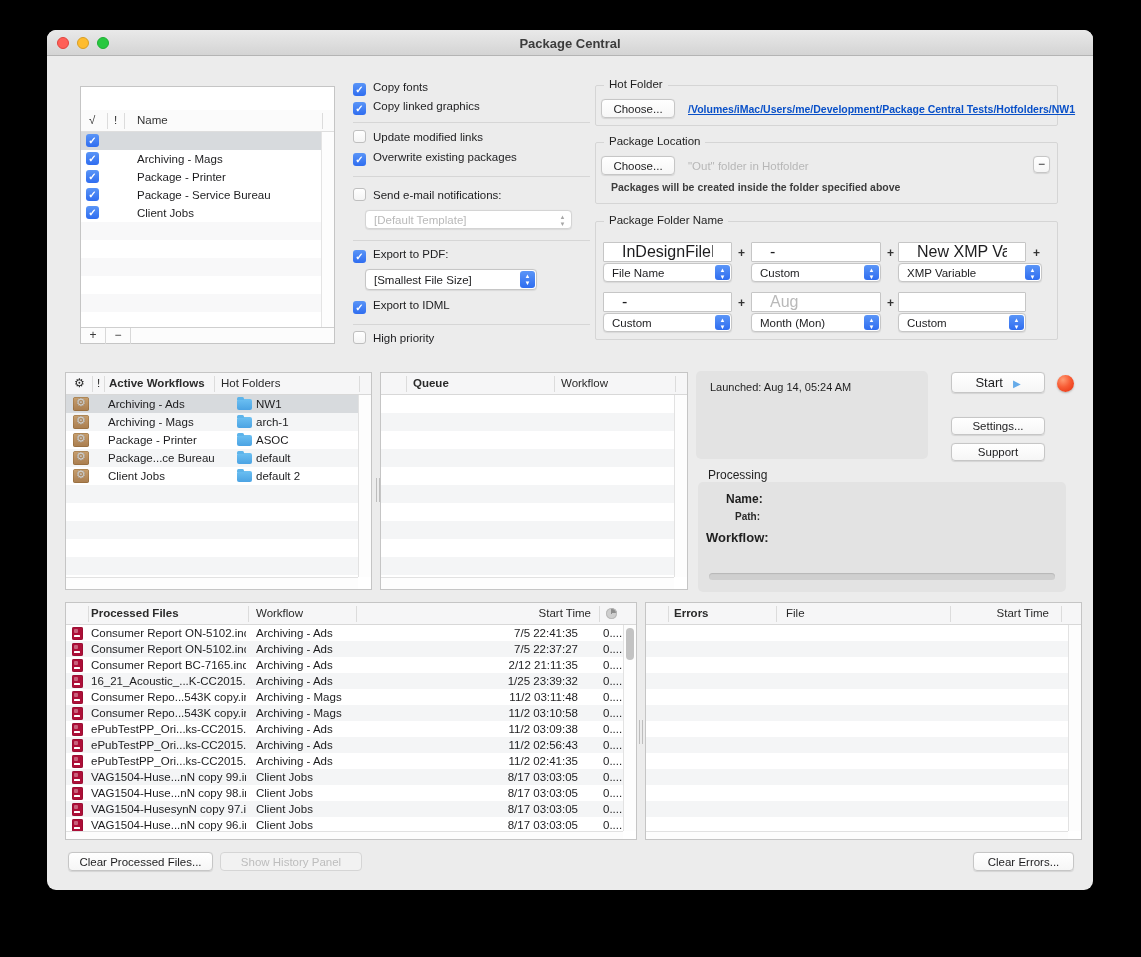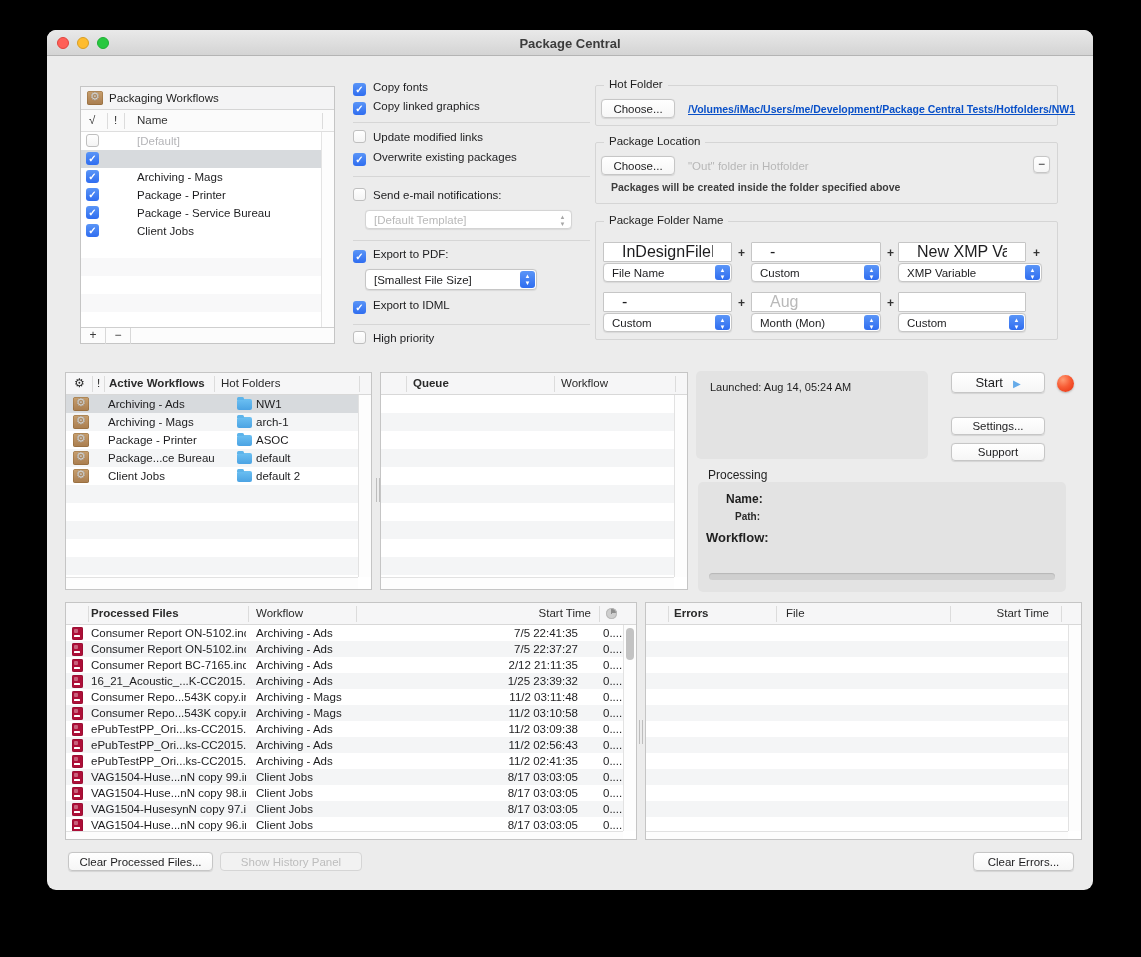--- a/index.html
+++ b/index.html
@@ -112,37 +112,29 @@
 <div id="window">
 
   <div class="titlebar">
     <span class="tl red"></span>
     <span class="tl yellow"></span>
     <span class="tl green"></span>
     <span class="wtitle">Package Central</span>
   </div>
 
   <div class="panel wf">
-    <div class="wf-title">
-      <span class="pkg-icon" style="position:absolute;left:6px;top:4px"></span>
-      <span class="t">Packaging Workflows</span>
-    </div>
     <div class="wf-cols">
       <span class="h" style="left:8px">√</span>
       <span class="sep" style="left:26px"></span>
       <span class="h" style="left:33px">!</span>
       <span class="sep" style="left:43px"></span>
       <span class="h" style="left:56px">Name</span>
       <span class="sep" style="left:241px"></span>
     </div>
     <div class="wf-rows">
-        <div class="lrow">
-          <span class="cb"></span>
-          <span class="lname muted">[Default]</span>
-        </div>
         <div class="lrow sel">
           <span class="cb checked"></span>
           <span class="lname"></span>
         </div>
         <div class="lrow">
           <span class="cb checked"></span>
           <span class="lname">Archiving - Mags</span>
         </div>
         <div class="lrow">
           <span class="cb checked"></span>

